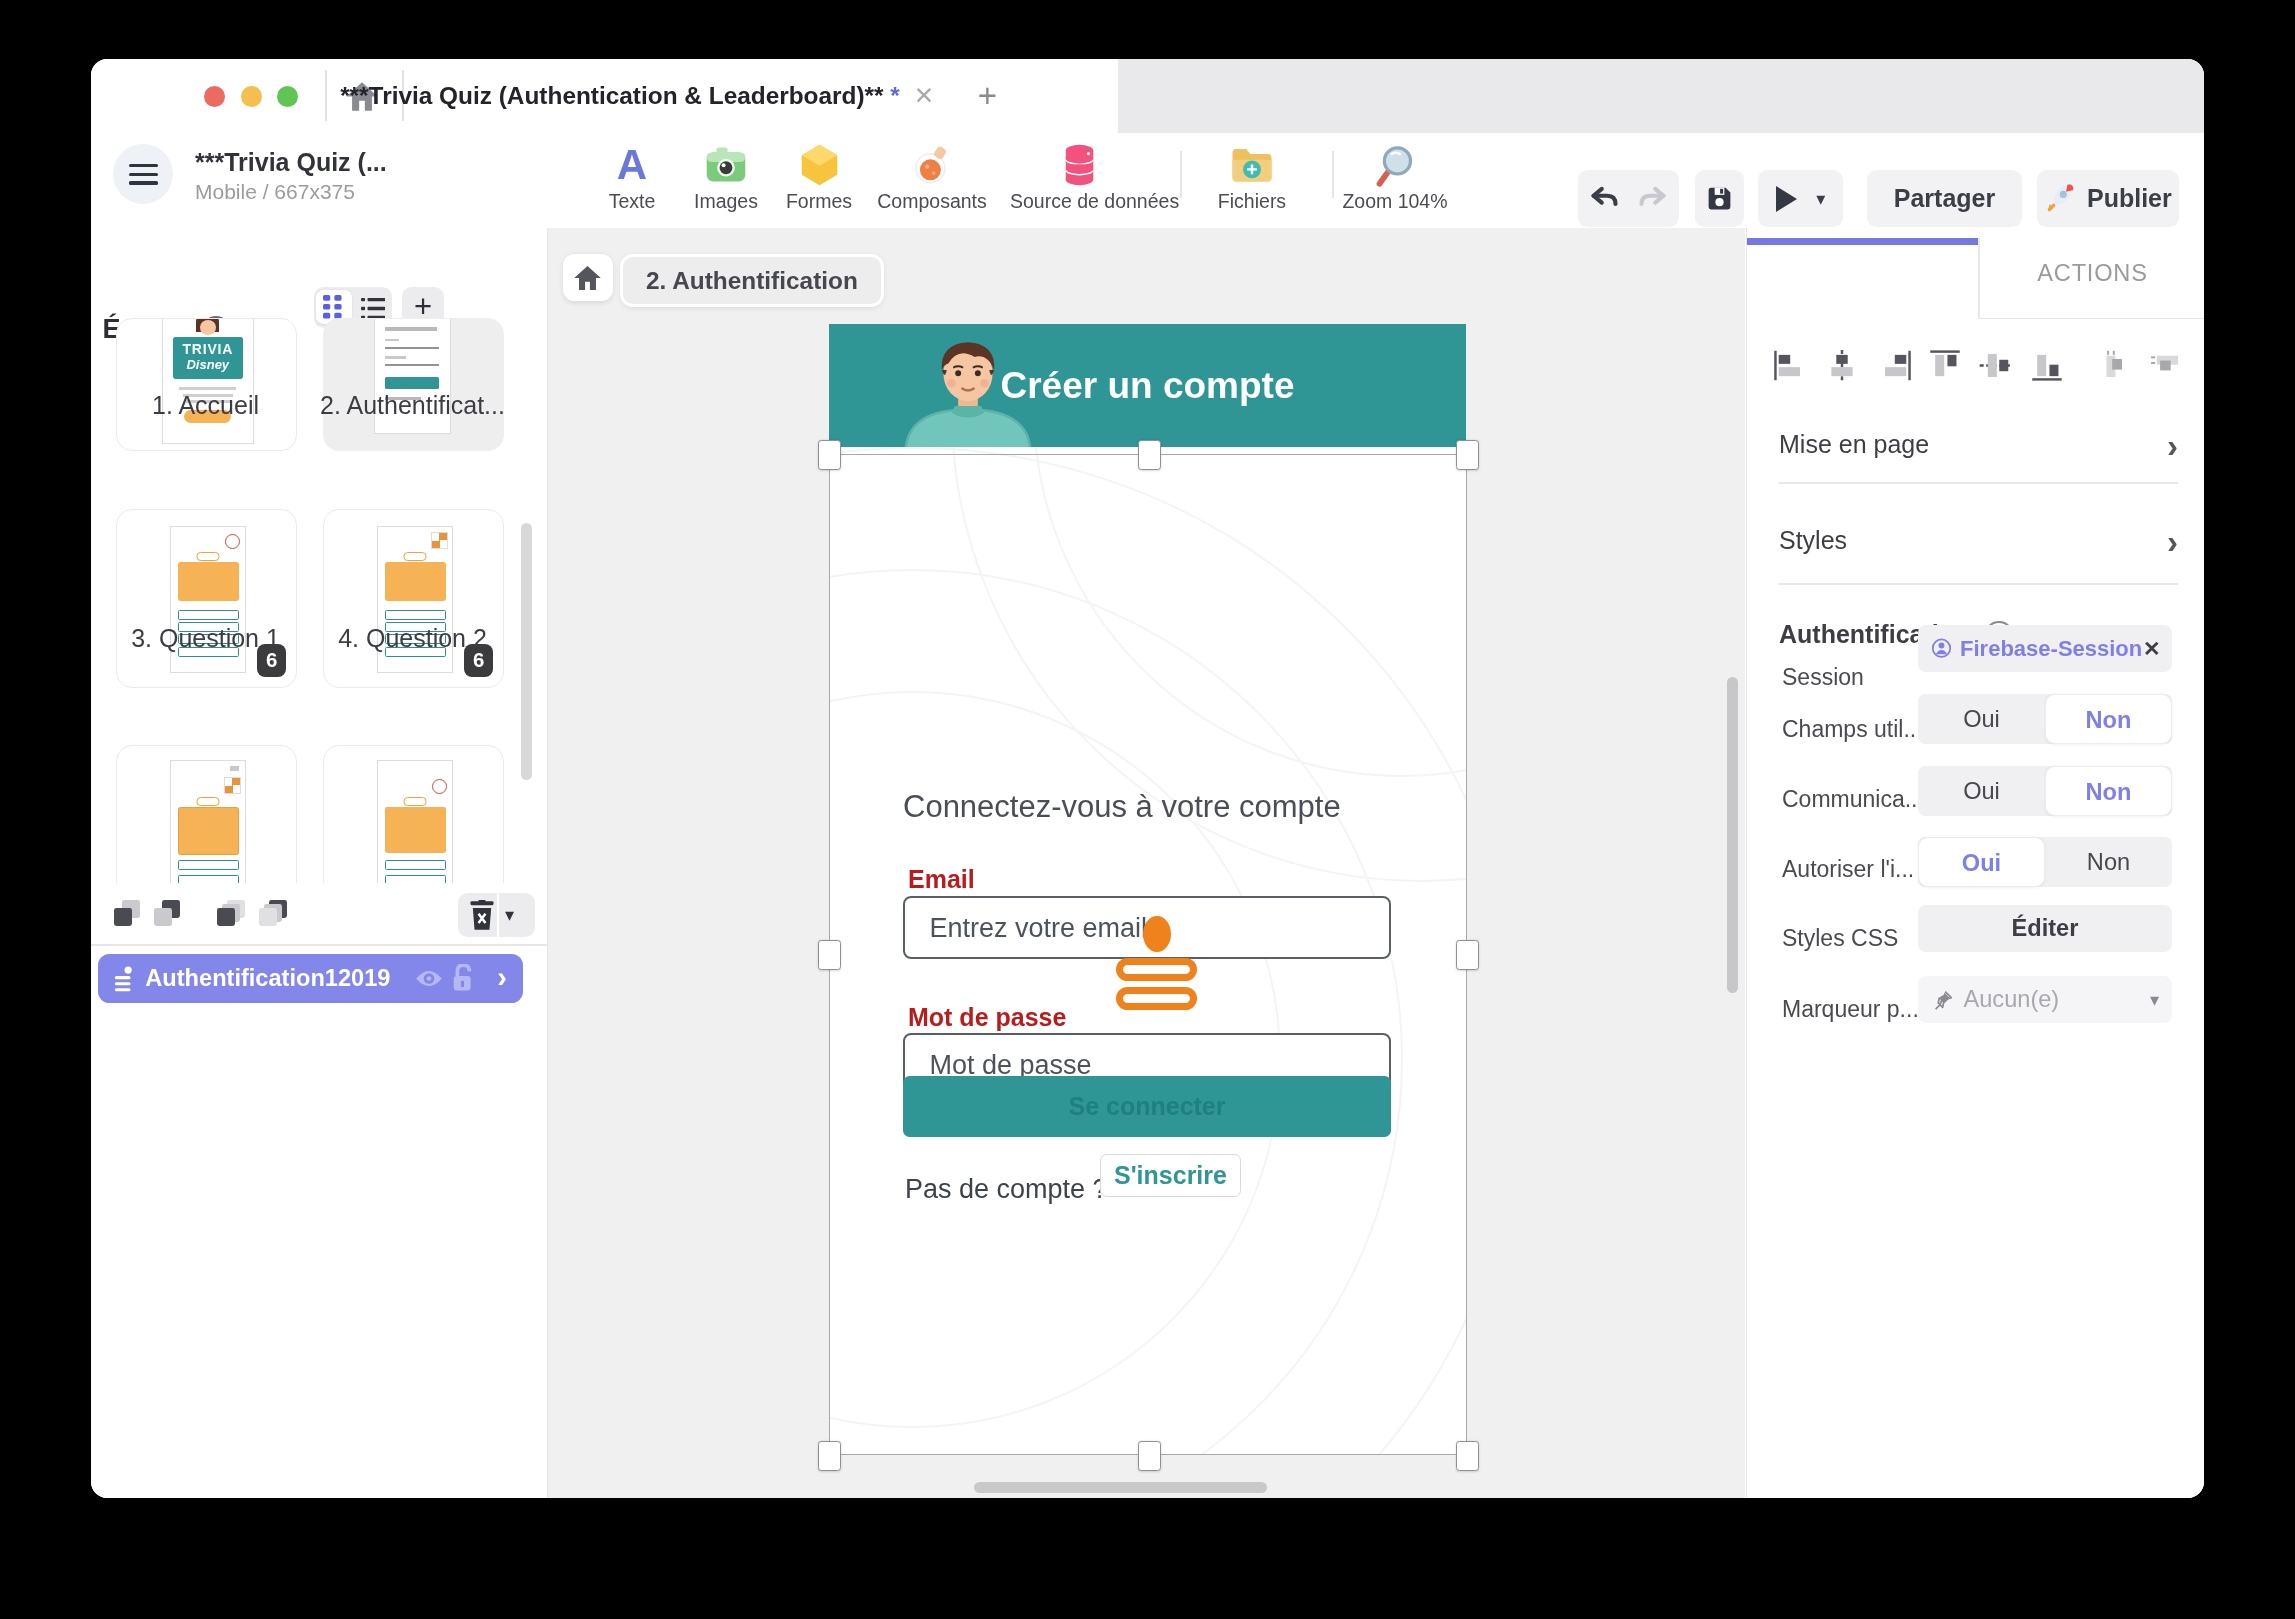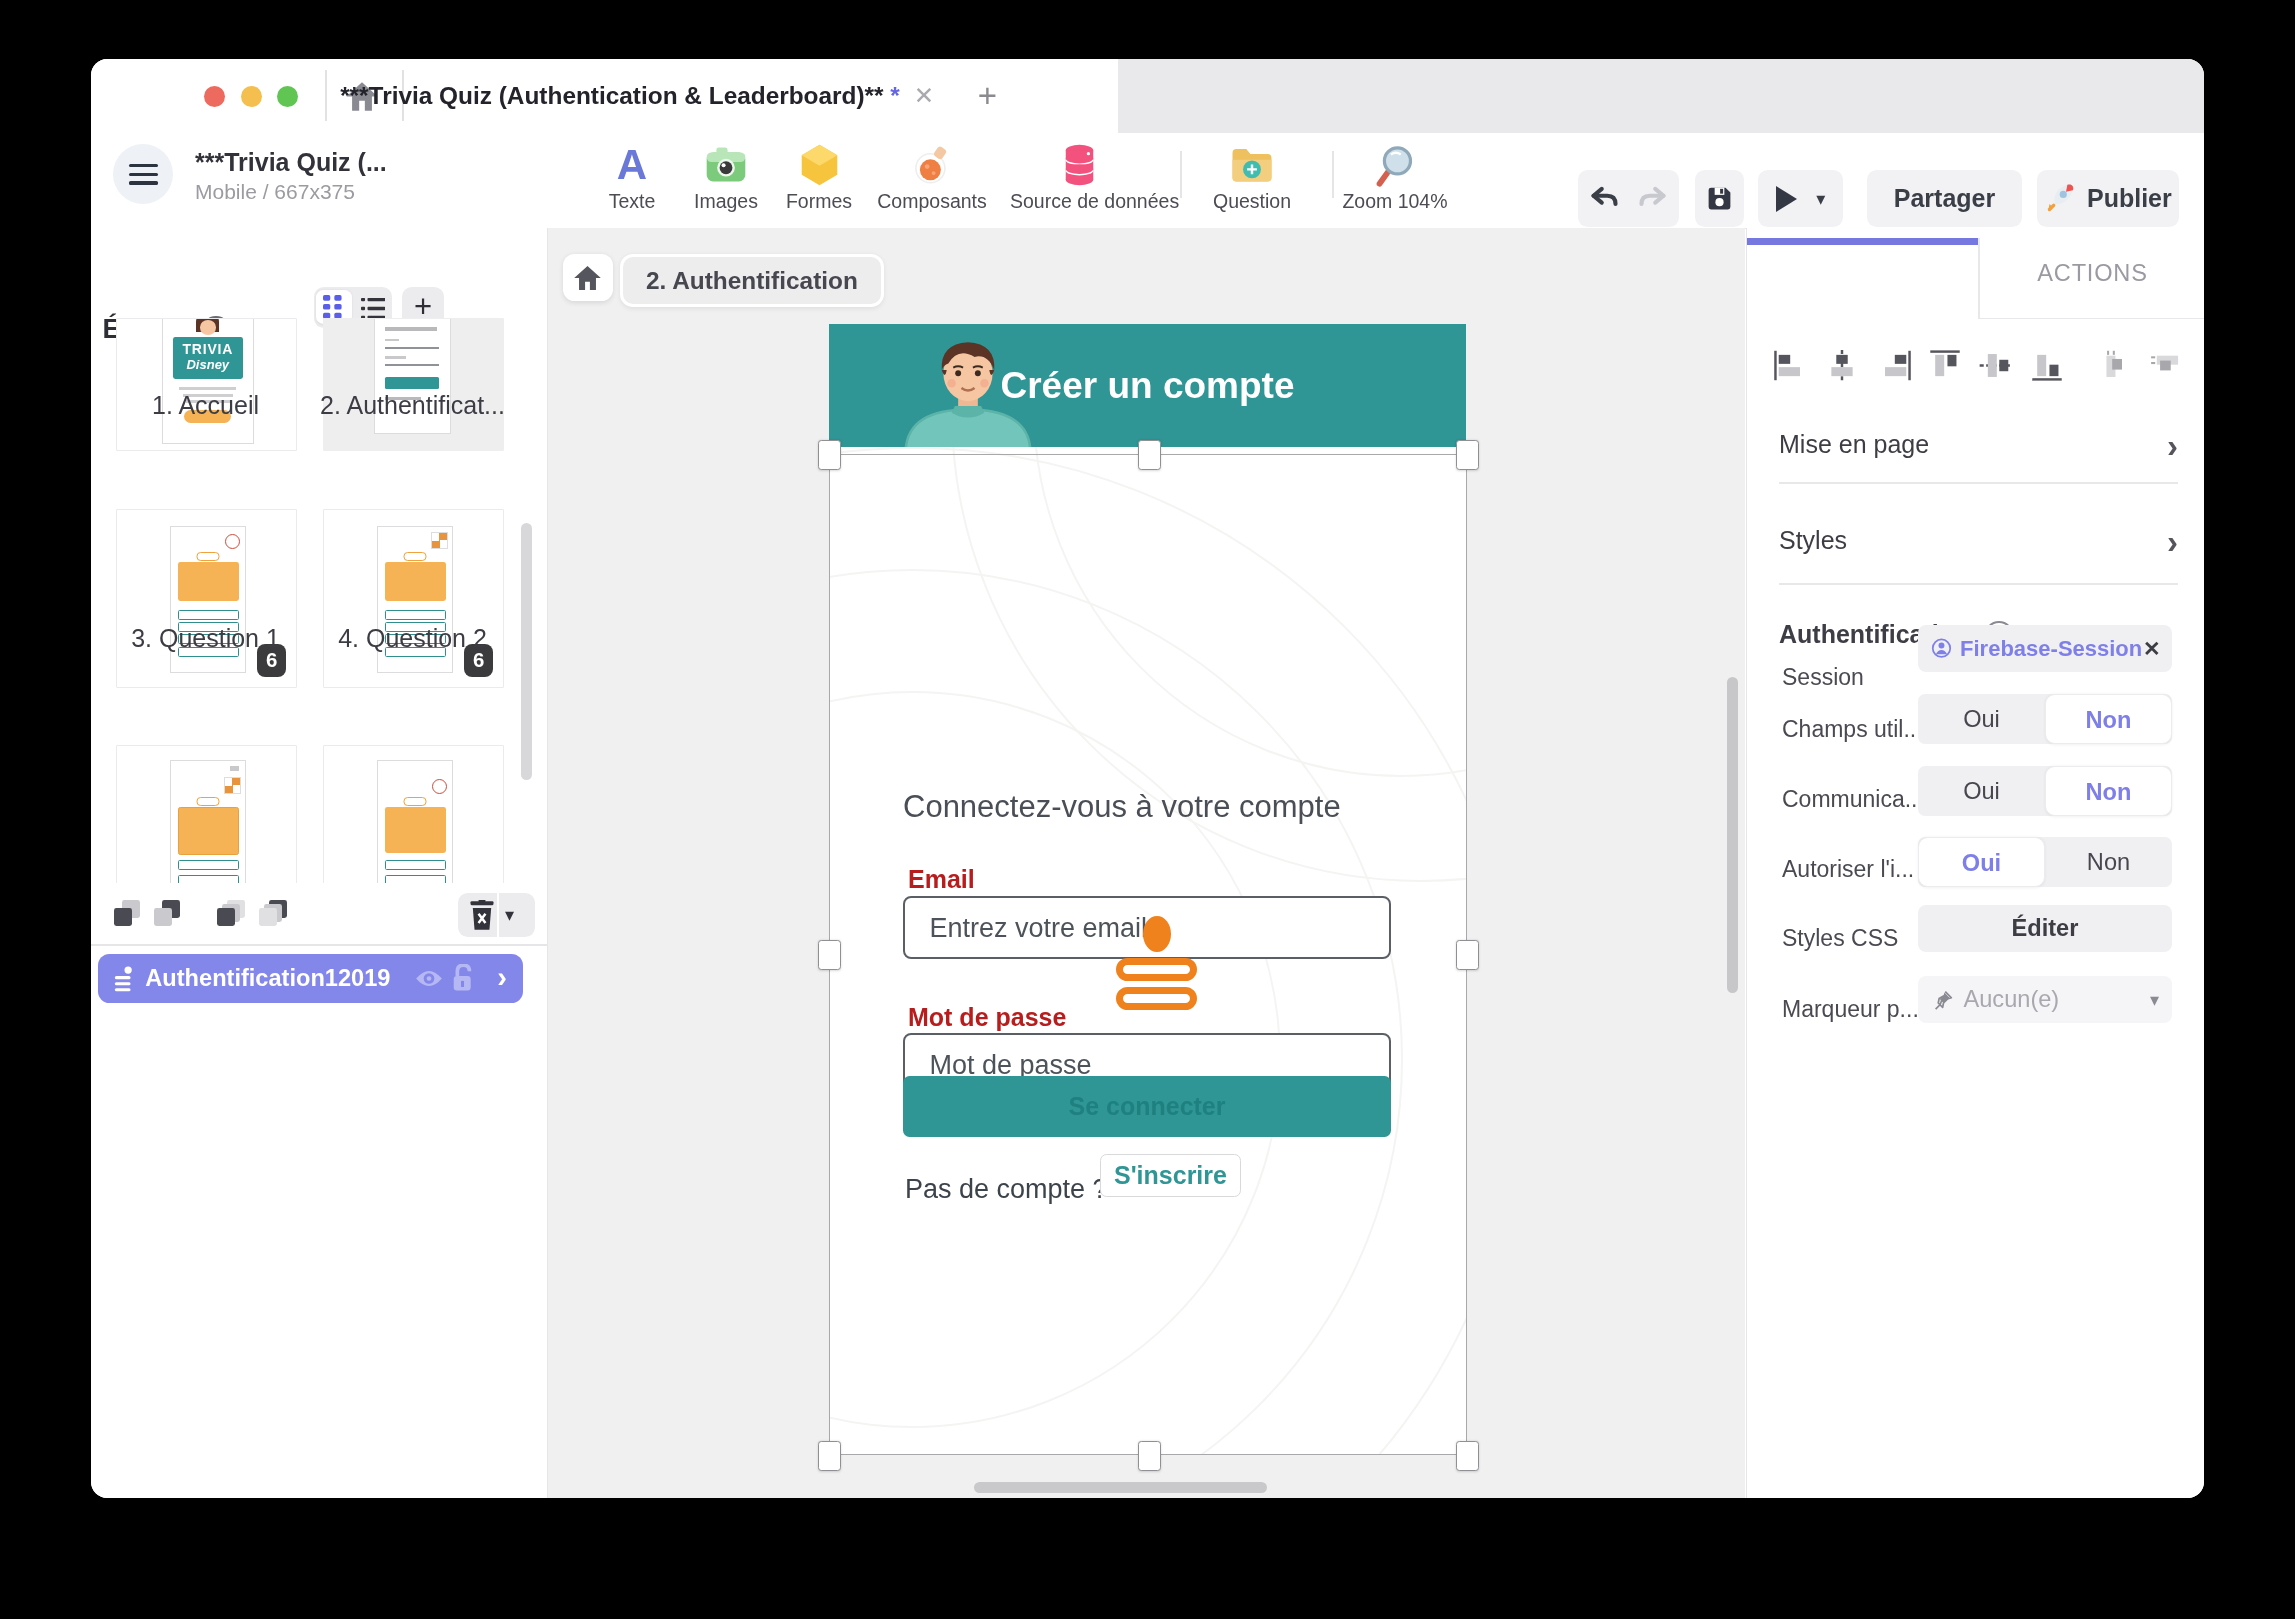--- a/index.html
+++ b/index.html
@@ -34,21 +34,21 @@
   .leftpanel{position:absolute;left:0;top:169px;width:456px;height:1270px;background:#fff;border-right:1.6px solid #e6e6e8;}
   .canvas{position:absolute;left:457px;top:169px;width:1197px;height:1270px;background:#f0f0f1;}
   .rightpanel{position:absolute;left:1655px;top:169px;width:458px;height:1270px;background:#fff;border-left:1.6px solid #e6e6e8;}
 
   
   .lp-title{position:absolute;left:11.4px;top:86px;font-size:27px;font-weight:700;color:#2e2e36;}
   .helpc{display:inline-block;width:26px;height:26px;border:2px solid #6a6a72;border-radius:50%;text-align:center;line-height:24.4px;font-size:17px;color:#6a6a72;font-weight:600;vertical-align:middle;margin-left:8.1px;}
   .viewtoggle{position:absolute;left:223px;top:59px;width:78px;height:41px;background:#ececee;border-radius:9.8px;}
   .vt-seg{position:absolute;top:3.3px;width:36px;height:34px;border-radius:7.3px;}
   .addscreen{position:absolute;left:311px;top:59px;width:42px;height:41px;background:#ececee;border-radius:9.8px;text-align:center;line-height:39px;font-size:31px;color:#2e2e36;}
-  .card{position:absolute;width:179px;background:#fff;border:1.6px solid #ebebed;border-radius:1px;overflow:hidden;}
+  .card{position:absolute;width:179px;background:#fff;border:1.6px solid #ebebed;border-radius:16px;overflow:hidden;}
   .card.sel{background:#eeeeef;border-color:#eeeeef;}
   .cardlabel{position:absolute;width:195px;text-align:center;font-size:25px;color:#3c3c44;white-space:nowrap;}
   .badge6{position:absolute;right:9.8px;bottom:9.8px;width:29px;height:33px;background:#3b3b3d;border-radius:8.1px;color:#fff;font-size:20.4px;font-weight:700;text-align:center;line-height:33px;}
   .miniphone{position:absolute;background:#fff;border:1.2px solid #dcdcde;}
   .qpill{position:absolute;left:50%;transform:translateX(-50%);width:21px;height:7.3px;border:1.2px solid #f0a23c;border-radius:4.1px;background:#fff;}
   .qbox{position:absolute;left:6.5px;right:6.5px;background:#f6b355;border-radius:2.4px;}
   .qbar{position:absolute;left:6.5px;right:6.5px;height:8.1px;border:1px solid #2f8f8f;border-radius:1.6px;background:#fff;}
   .lp-scroll{position:absolute;left:430px;top:295px;width:10.6px;height:257px;background:#d8d8da;border-radius:5.7px;}
   .zicon{position:absolute;width:28px;height:28px;}
   .zicon .b{position:absolute;width:18px;height:18px;border-radius:2.4px;}
@@ -187,21 +187,21 @@
     <div class="vsep" style="left:1089px;"></div>
     <div class="tool" style="left:1092px;">
       <div class="ticon">
         <svg width="44" height="39" viewBox="0 0 54 48">
             <path d="M3 10 Q3 5 8 5 L20 5 L25 11 L46 11 Q51 11 51 16 L51 40 Q51 45 46 45 L8 45 Q3 45 3 40 Z" fill="#efc05e"></path>
             <path d="M3 18 L51 18 L51 40 Q51 45 46 45 L8 45 Q3 45 3 40 Z" fill="#f3ce7e"></path>
             <circle cx="27" cy="30" r="11" fill="#3fbdb0"></circle>
             <path d="M27 24 v12 M21 30 h12" stroke="#fff" stroke-width="3"></path>
           </svg>
       </div>
-      <div class="tlabel">Question</div>
+      <div class="tlabel">Fichiers</div>
     </div>
     <div class="vsep" style="left:1241px;"></div>
     <div class="tool" style="left:1235px;">
       <div class="ticon">
         <svg width="44" height="44" viewBox="0 0 54 54">
             <line x1="18" y1="36" x2="8" y2="50" stroke="#d4604f" stroke-width="7" stroke-linecap="round"></line>
             <circle cx="30" cy="22" r="16" fill="#cfe0ea" stroke="#8fa9bb" stroke-width="4"></circle>
             <path d="M22 14 Q28 10 34 14" stroke="#fff" stroke-width="3" fill="none"></path>
           </svg>
       </div>

